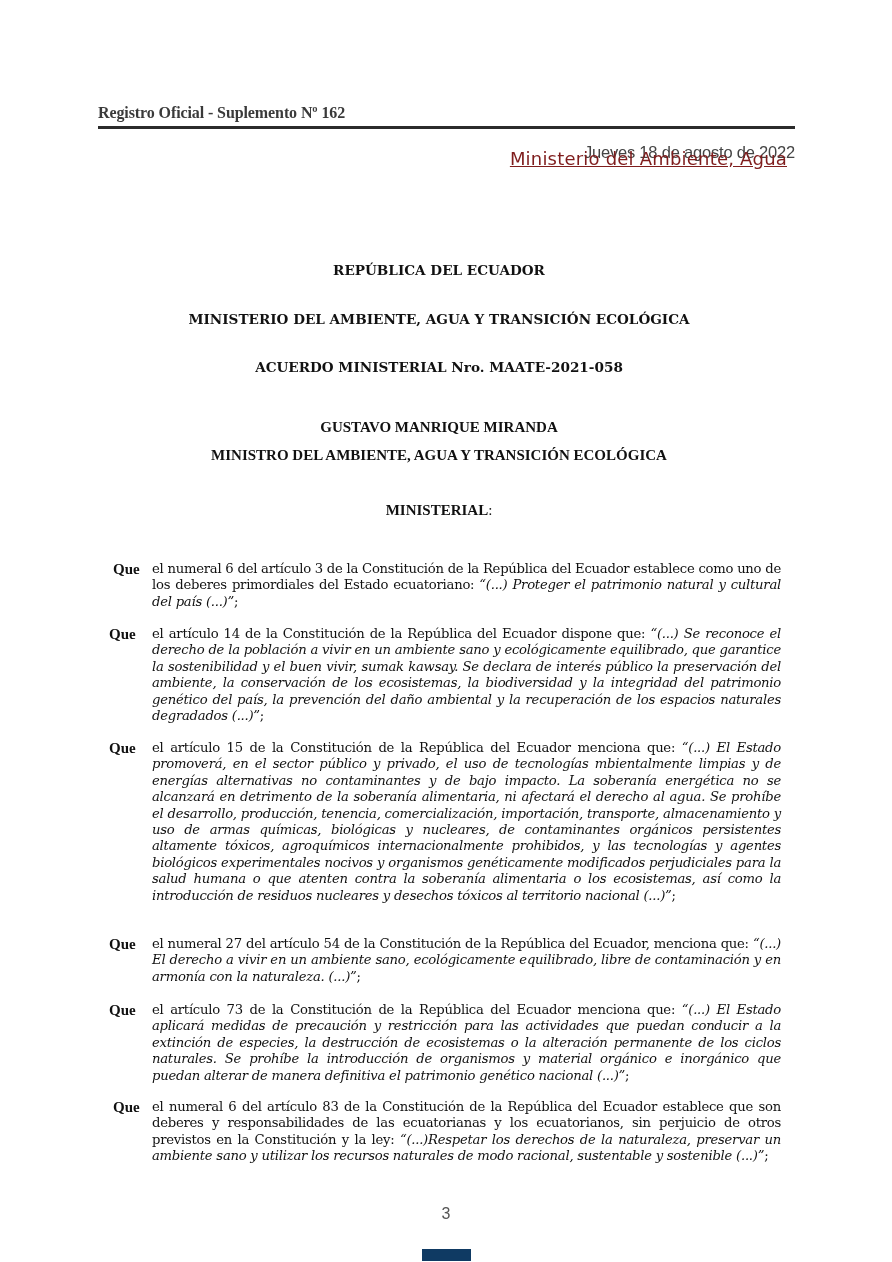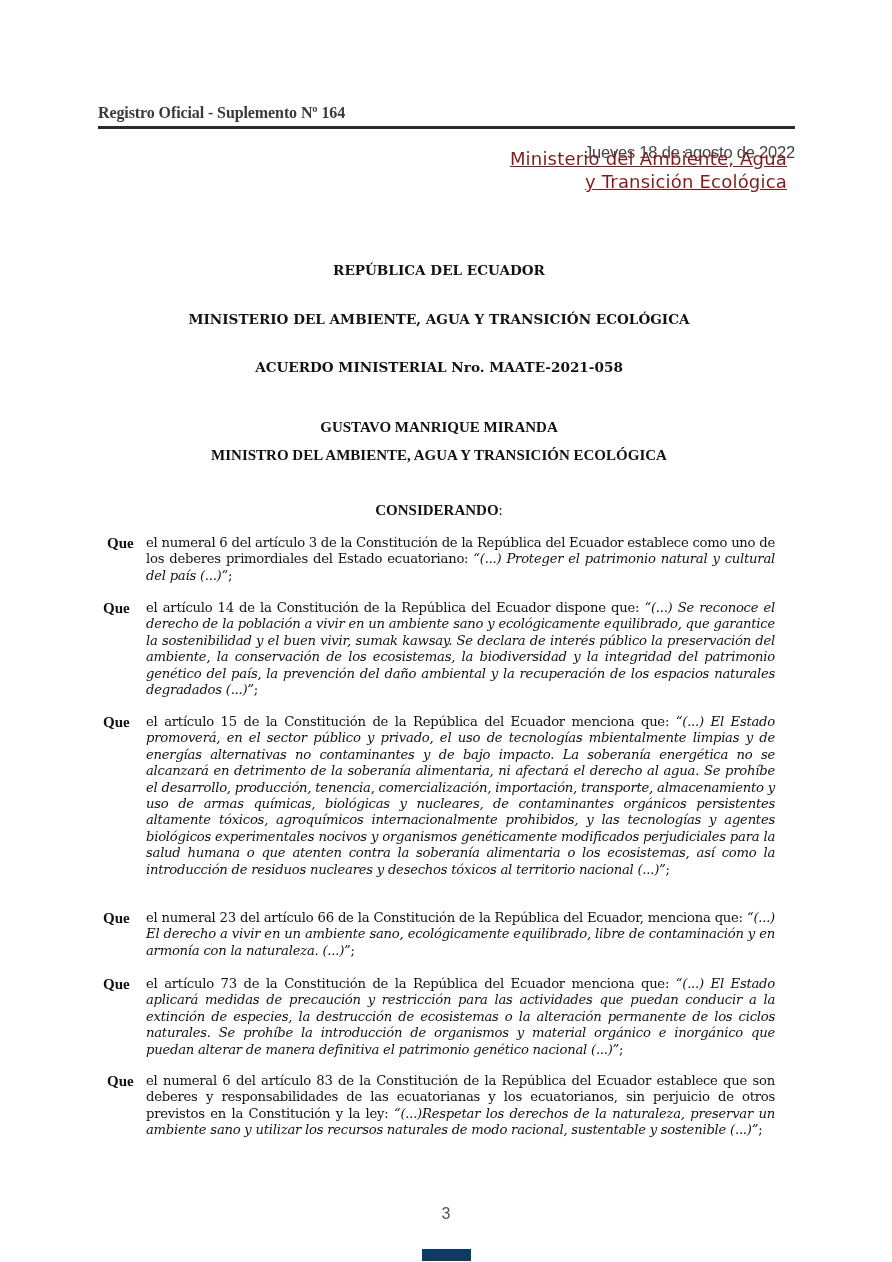--- a/index.html
+++ b/index.html
@@ -16,21 +16,21 @@
 
     .title { position: absolute; left: 0; width: 892px; text-align: center; font-family: "DejaVu Serif", serif; font-weight: bold; font-size: 13.6px; color: #111; letter-spacing: 0; }
     .t1 { top: 262px; left: -7px; }
     .t2 { top: 311px; left: -7px; }
     .t3 { top: 359px; left: -7px; }
     .t4 { top: 419px; left: -7px; }
     .t5 { top: 447px; left: -7px; }
     .t6 { top: 502px; left: -7px; font-family: "Liberation Serif", serif; font-size: 15px; }
     .title-serif { font-family: "Liberation Serif", serif; font-size: 15px; }
 
-    .clause { position: absolute; left: 103px; width: 672px; font-family: "DejaVu Serif", serif; font-size: 13.2px; line-height: 16.4px; color: #111; }
+    .clause { position: absolute; left: 109px; width: 672px; font-family: "DejaVu Serif", serif; font-size: 13.2px; line-height: 16.4px; color: #111; margin-top: 26px; }
     .clause .que { position: absolute; left: 0; top: 0; font-family: "Liberation Serif", serif; font-weight: bold; font-size: 15px; }
     .clause .body { margin-left: 43px; text-align: justify; letter-spacing: -0.25px; }
     .clause .body i { font-style: italic; }
 
     .c1 { top: 535px; }
     .c2 { top: 600px; }
     .c3 { top: 714px; }
     .c4 { top: 910px; }
     .c5 { top: 976px; }
     .c6 { top: 1073px; }
@@ -38,55 +38,54 @@
 
     .page-number { position: absolute; left: 0; width: 892px; top: 1205px; text-align: center; font-family: "Liberation Sans", sans-serif; font-size: 16px; color: #555; }
     .footer-bar { position: absolute; left: 422px; top: 1249px; width: 49px; height: 12px; background: #0f3a63; }
   </style>
 </head>
 <body>
 
 <div class="page">
 
   <div class="running-header">
-    <span class="rh-left">Registro Oficial - Suplemento Nº 164</span>
+    <span class="rh-left">Registro Oficial - Suplemento Nº 162</span>
     <span class="rh-right">Jueves 18 de agosto de 2022</span>
   </div>
   <div class="rh-rule"></div>
 
   <div class="logo">
     <div>Ministerio del Ambiente, Agua</div>
-    <div>y Transición Ecológica</div>
   </div>
 
   <div class="title t1">REPÚBLICA DEL ECUADOR</div>
   <div class="title t2">MINISTERIO DEL AMBIENTE, AGUA Y TRANSICIÓN ECOLÓGICA</div>
   <div class="title t3">ACUERDO MINISTERIAL Nro. MAATE-2021-058</div>
   <div class="title t4 title-serif">GUSTAVO MANRIQUE MIRANDA</div>
   <div class="title t5 title-serif">MINISTRO DEL AMBIENTE, AGUA Y TRANSICIÓN ECOLÓGICA</div>
-  <div class="title t6"><span>CONSIDERANDO</span><span style="font-weight:normal">:</span></div>
+  <div class="title t6"><span>MINISTERIAL</span><span style="font-weight:normal">:</span></div>
 
   <div class="clause c1">
     <span class="que">Que</span>
     <div class="body"><span>el numeral 6 del artículo 3 de la Constitución de la República del Ecuador establece como uno de los deberes primordiales del Estado ecuatoriano: </span><i>“(...) Proteger el patrimonio natural y cultural del país (...)”</i><span>;</span></div>
   </div>
 
   <div class="clause c2">
     <span class="que">Que</span>
     <div class="body"><span>el artículo 14 de la Constitución de la República del Ecuador dispone que: </span><i>“(...) Se reconoce el derecho de la población a vivir en un ambiente sano y ecológicamente equilibrado, que garantice la sostenibilidad y el buen vivir, sumak kawsay. Se declara de interés público la preservación del ambiente, la conservación de los ecosistemas, la biodiversidad y la integridad del patrimonio genético del país, la prevención del daño ambiental y la recuperación de los espacios naturales degradados (...)”</i><span>;</span></div>
   </div>
 
   <div class="clause c3">
     <span class="que">Que</span>
     <div class="body"><span>el artículo 15 de la Constitución de la República del Ecuador menciona que: </span><i>“(...) El Estado promoverá, en el sector público y privado, el uso de tecnologías  mbientalmente limpias y de energías alternativas no contaminantes y de bajo impacto. La soberanía energética no se alcanzará en detrimento de la soberanía alimentaria, ni afectará el derecho al agua. Se prohíbe el desarrollo, producción, tenencia, comercialización, importación, transporte, almacenamiento y uso de armas químicas, biológicas y nucleares, de contaminantes orgánicos persistentes altamente tóxicos, agroquímicos internacionalmente prohibidos, y las tecnologías y agentes biológicos experimentales nocivos y organismos genéticamente modificados perjudiciales para la salud humana o que atenten contra la soberanía alimentaria o los ecosistemas, así como la introducción de residuos nucleares y desechos tóxicos al territorio nacional (...)”</i><span>;</span></div>
   </div>
 
   <div class="clause c4">
     <span class="que">Que</span>
-    <div class="body"><span>el numeral 23 del artículo 66 de la Constitución de la República del Ecuador, menciona que: </span><i>“(...) El derecho a vivir en un ambiente sano, ecológicamente equilibrado, libre de contaminación y en armonía con la naturaleza. (...)”</i><span>;</span></div>
+    <div class="body"><span>el numeral 27 del artículo 54 de la Constitución de la República del Ecuador, menciona que: </span><i>“(...) El derecho a vivir en un ambiente sano, ecológicamente equilibrado, libre de contaminación y en armonía con la naturaleza. (...)”</i><span>;</span></div>
   </div>
 
   <div class="clause c5">
     <span class="que">Que</span>
     <div class="body"><span>el artículo 73 de la Constitución de la República del Ecuador menciona que: </span><i>“(...) El Estado aplicará medidas de precaución y restricción para las actividades que puedan conducir a la extinción de especies, la destrucción de ecosistemas o la alteración permanente de los ciclos naturales. Se prohíbe la introducción de organismos y material orgánico e inorgánico que puedan alterar de manera definitiva el patrimonio genético nacional (...)”</i><span>;</span></div>
   </div>
 
   <div class="clause c6">
     <span class="que">Que</span>
     <div class="body"><span>el numeral 6 del artículo 83 de la Constitución de la República del Ecuador establece que son deberes y responsabilidades de las ecuatorianas y los ecuatorianos, sin perjuicio de otros previstos en la Constitución y la ley:  </span><i>“(...)Respetar los derechos de la naturaleza, preservar un ambiente sano y utilizar los recursos naturales de modo racional, sustentable y sostenible (...)”</i><span>;</span></div>

